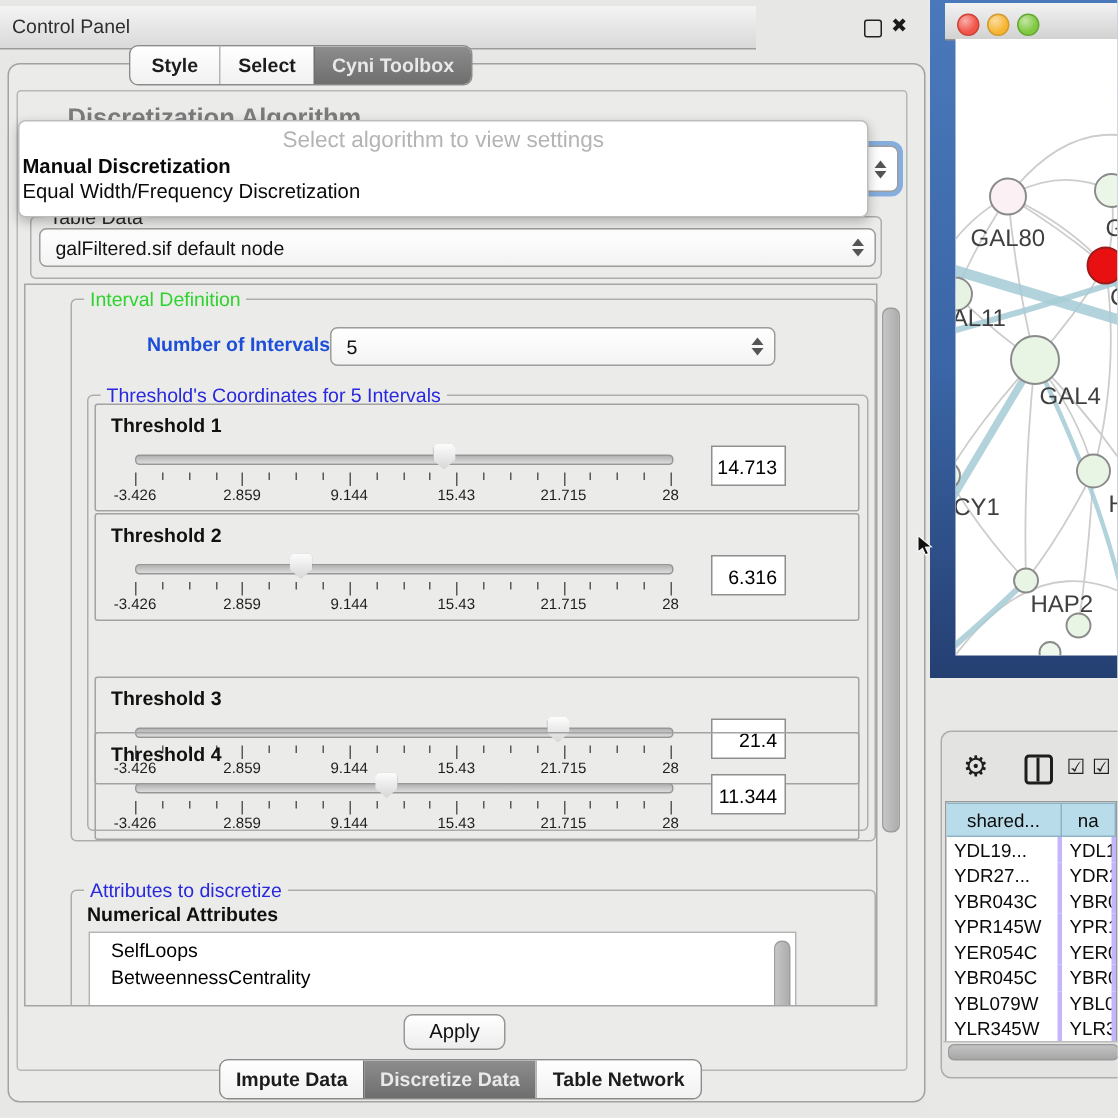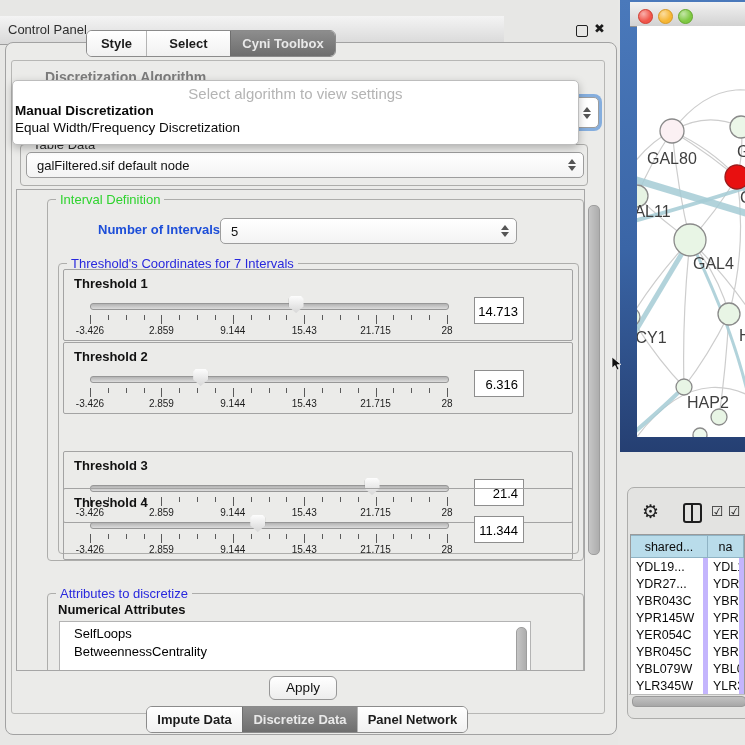--- a/index.html
+++ b/index.html
@@ -1,21 +1,21 @@
 <!DOCTYPE html>
 <html><head>
 <meta charset="utf-8">
 <style>
   html,body{margin:0;padding:0;}
   body{width:745px;height:745px;position:relative;overflow:hidden;
        font-family:"Liberation Sans","DejaVu Sans",sans-serif;
        background:#e7e7e5;-webkit-font-smoothing:antialiased;}
   .abs{position:absolute;}
   
-  .cp-titlebar{left:0;top:16px;width:504px;height:28px;
+  .cp-titlebar{left:0;top:4px;width:504px;height:28px;
     background:linear-gradient(#f4f4f4,#d9d9d9);
     border-bottom:1px solid #9c9c9c;}
   .cp-title{left:8px;top:6px;font-size:13px;color:#2e2e2e;}
   .float-btn{left:576px;top:9px;width:10px;height:10px;border:1.6px solid #222;border-radius:2px;}
   .close-btn{left:594px;top:5px;font-size:13px;font-weight:bold;color:#1a1a1a;}
   .outer-panel{left:5px;top:42px;width:610px;height:691px;background:#ebebe9;
     border:1px solid #a2a2a2;border-radius:8px;}
   .inner-panel{left:11px;top:60px;width:592px;height:652px;background:#ebebe9;
     border:1px solid #b7b7b5;border-radius:3px;}
   
@@ -24,21 +24,21 @@
   .tabseg{display:flex;align-items:center;justify-content:center;gap:5px;
     font-size:13px;font-weight:bold;color:#1c1c1c;background:linear-gradient(#ffffff,#f1f1f1);
     border-left:1px solid #b4b4b4;box-sizing:border-box;}
   .tabseg:first-child{border-left:none;}
   .tabseg.sel{background:linear-gradient(#8d8d8d,#6e6e6e);color:#e9e9e9;border-left:1px solid #6e6e6e;}
   
   .groupbox{border:1px solid #adadab;border-radius:4px;}
   .gtitle{position:absolute;top:-8px;left:8px;background:#ebebe9;padding:0 4px;
     font-size:13px;line-height:15px;}
   .gtitle.green{color:#2ed32e;} .gtitle.blue{color:#2828dd;} .gtitle.dark{color:#2a2a2a;}
-  .gray-title{font-size:14px;font-weight:bold;color:#7c7c7c;padding-left:21px;}
+  .gray-title{font-size:17px;font-weight:bold;color:#7c7c7c;padding-left:21px;}
   
   .combo{background:linear-gradient(#ffffff,#f3f3f3);border:1px solid #9d9d9d;border-radius:5px;
     font-size:13px;color:#111;display:flex;align-items:center;padding:0 22px 0 10px;box-sizing:border-box;}
   .spin{position:absolute;right:7px;top:50%;transform:translateY(-50%);width:8px;height:12px;}
   .spin:before,.spin:after{content:"";position:absolute;left:0;border-left:4px solid transparent;border-right:4px solid transparent;}
   .spin:before{top:0;border-bottom:5px solid #555;}
   .spin:after{bottom:0;border-top:5px solid #555;}
   
   .popup{left:12px;top:80px;width:565px;height:63px;background:#fff;
     border:1px solid #bdbdbd;border-radius:5px;z-index:60;
@@ -85,21 +85,21 @@
   .tp-header{left:618px;top:452px;width:127px;height:35px;background:#e8e8e6;}
   .tp-box{left:627px;top:487px;width:124px;height:230px;background:#e3e3e1;
     border:1px solid #adadab;border-radius:7px;}
   .tp-toolbar-icon{color:#1e1e1e;}
   .cols-icon{left:683px;top:503px;width:15px;height:16px;border:2px solid #1e1e1e;border-radius:3px;}
   .cols-icon:after{content:"";position:absolute;left:6px;top:0;width:2px;height:16px;background:#1e1e1e;}
   .grid{left:630px;top:534px;width:115px;height:160px;overflow:hidden;background:#fff;border:1px solid #9a9a9a;border-bottom:none;box-sizing:border-box;}
   .grid-row{display:flex;height:17.1px;border-radius:11px;}
   .grid-row.header{height:23px;}
   .cell{box-sizing:border-box;font-size:12.5px;color:#0b0b0b;display:flex;align-items:center;
-    padding-left:5px;white-space:nowrap;overflow:hidden;border-right:5px solid #c4b5fd;}
+    padding-left:5px;white-space:nowrap;overflow:hidden;border-right:3px solid #c4b5fd;}
   .cell.c1{width:77px;flex:none;}
   .cell.c2{flex:1;}
   .header .cell{background:#b9dcea;border:1px solid #8fb3c4;border-left:none;
     justify-content:center;padding-left:0;font-size:12.5px;}
   .hscroll{left:629px;top:694px;width:116px;height:13px;background:#e4e4e2;border-top:1px solid #bcbcbc;}
   .hthumb{left:632px;top:696px;width:112px;height:9px;border-radius:4px;
     background:linear-gradient(#c2c2c2,#a7a7a7);border:1px solid #9a9a9a;}
   .lbl{white-space:nowrap;}
 </style>
 </head>
@@ -111,21 +111,21 @@
   <span class="abs close-btn">✖</span>
 </div>
 
 <div class="abs outer-panel"></div>
 <div class="abs inner-panel"></div>
 
 <div class="abs tabstrip" style="left:86px;top:30px;" id="top-tabs">
     <div class="tabseg" style="width: 59px;">
       <span class="lbl">Style</span>
     </div>
-    <div class="tabseg" style="width: 84px;">
+    <div class="tabseg" style="width: 63px;">
       <span class="lbl">Select</span>
     </div>
     <div class="tabseg sel" style="width: 105px;">
       <span class="lbl">Cyni Toolbox</span>
     </div>
   </div>
 
 <span class="abs gray-title lbl" style="left:24px;top:69px;z-index:1;">Discretization Algorithm</span>
 <div class="abs combo-focus">
     <span class="spin"></span>
@@ -151,21 +151,21 @@
 
   <div class="abs groupbox" style="left:30px;top:9px;width:535px;height:360px;">
     <span class="gtitle green lbl">Interval Definition</span>
   </div>
   <span class="abs lbl" style="left:59px;top:32px;font-size:13px;font-weight:bold;color:#1d4ed8;padding-left:22px;">Number of Intervals</span>
   <div class="abs combo" style="left:203px;top:28px;width:297px;height:26px;">
     <span class="lbl">5</span>
     <span class="spin"></span>
   </div>
   <div class="abs groupbox" style="left:41px;top:73px;width:519px;height:289px;">
-    <span class="gtitle blue lbl">Threshold's Coordinates for 7 Intervals</span>
+    <span class="gtitle blue lbl">Threshold's Coordinates for 5 Intervals</span>
   </div>
   <div id="thresholds-container">
       <div class="t-box abs" style="top: 79px;">
         <div class="t-label lbl">Threshold 1</div>
         <div class="t-track"></div>
         <div class="tick major" style="left: 26px;"></div>
         <div class="tick minor" style="left: 43.85px;"></div>
         <div class="tick minor" style="left: 61.7px;"></div>
         <div class="tick minor" style="left: 79.55px;"></div>
         <div class="tick major" style="left: 97.4px;"></div>
@@ -312,21 +312,21 @@
 
 <div class="abs push-btn" style="left:269px;top:676px;width:66px;height:22px;line-height:22px;">Apply</div>
 <div class="abs tabstrip" style="left:146px;top:706px;" id="bottom-tabs">
     <div class="tabseg" style="width: 95px;">
       <span class="lbl">Impute Data</span>
     </div>
     <div class="tabseg sel" style="width: 115px;">
       <span class="lbl">Discretize Data</span>
     </div>
     <div class="tabseg" style="width: 110px;">
-      <span class="lbl">Panel Network</span>
+      <span class="lbl">Table Network</span>
     </div>
   </div>
 
 <svg class="abs" style="left:611px;top:356px;z-index:90;" width="11" height="15">
   <path d="M1,1 L1,12 L4,9.5 L6,14 L8,13 L6,8.8 L10,8.5 Z" fill="#111" stroke="#fff" stroke-width="0.7"></path>
 </svg>
 
 <div class="abs right-bg"></div>
 <div class="abs net-frame"></div>
 <div class="abs net-titlebar"><span id="traffic-lights"><span class="abs tl" style="left: 8px; background: radial-gradient(circle at 35% 30%, rgba(255, 255, 255, 0.533), rgb(241, 85, 74) 60%) rgb(241, 85, 74); border: 1px solid rgb(206, 66, 55);"></span><span class="abs tl" style="left: 28px; background: radial-gradient(circle at 35% 30%, rgba(255, 255, 255, 0.533), rgb(246, 182, 52) 60%) rgb(246, 182, 52); border: 1px solid rgb(212, 154, 44);"></span><span class="abs tl" style="left: 48px; background: radial-gradient(circle at 35% 30%, rgba(255, 255, 255, 0.533), rgb(127, 201, 66) 60%) rgb(127, 201, 66); border: 1px solid rgb(103, 168, 52);"></span></span></div>

